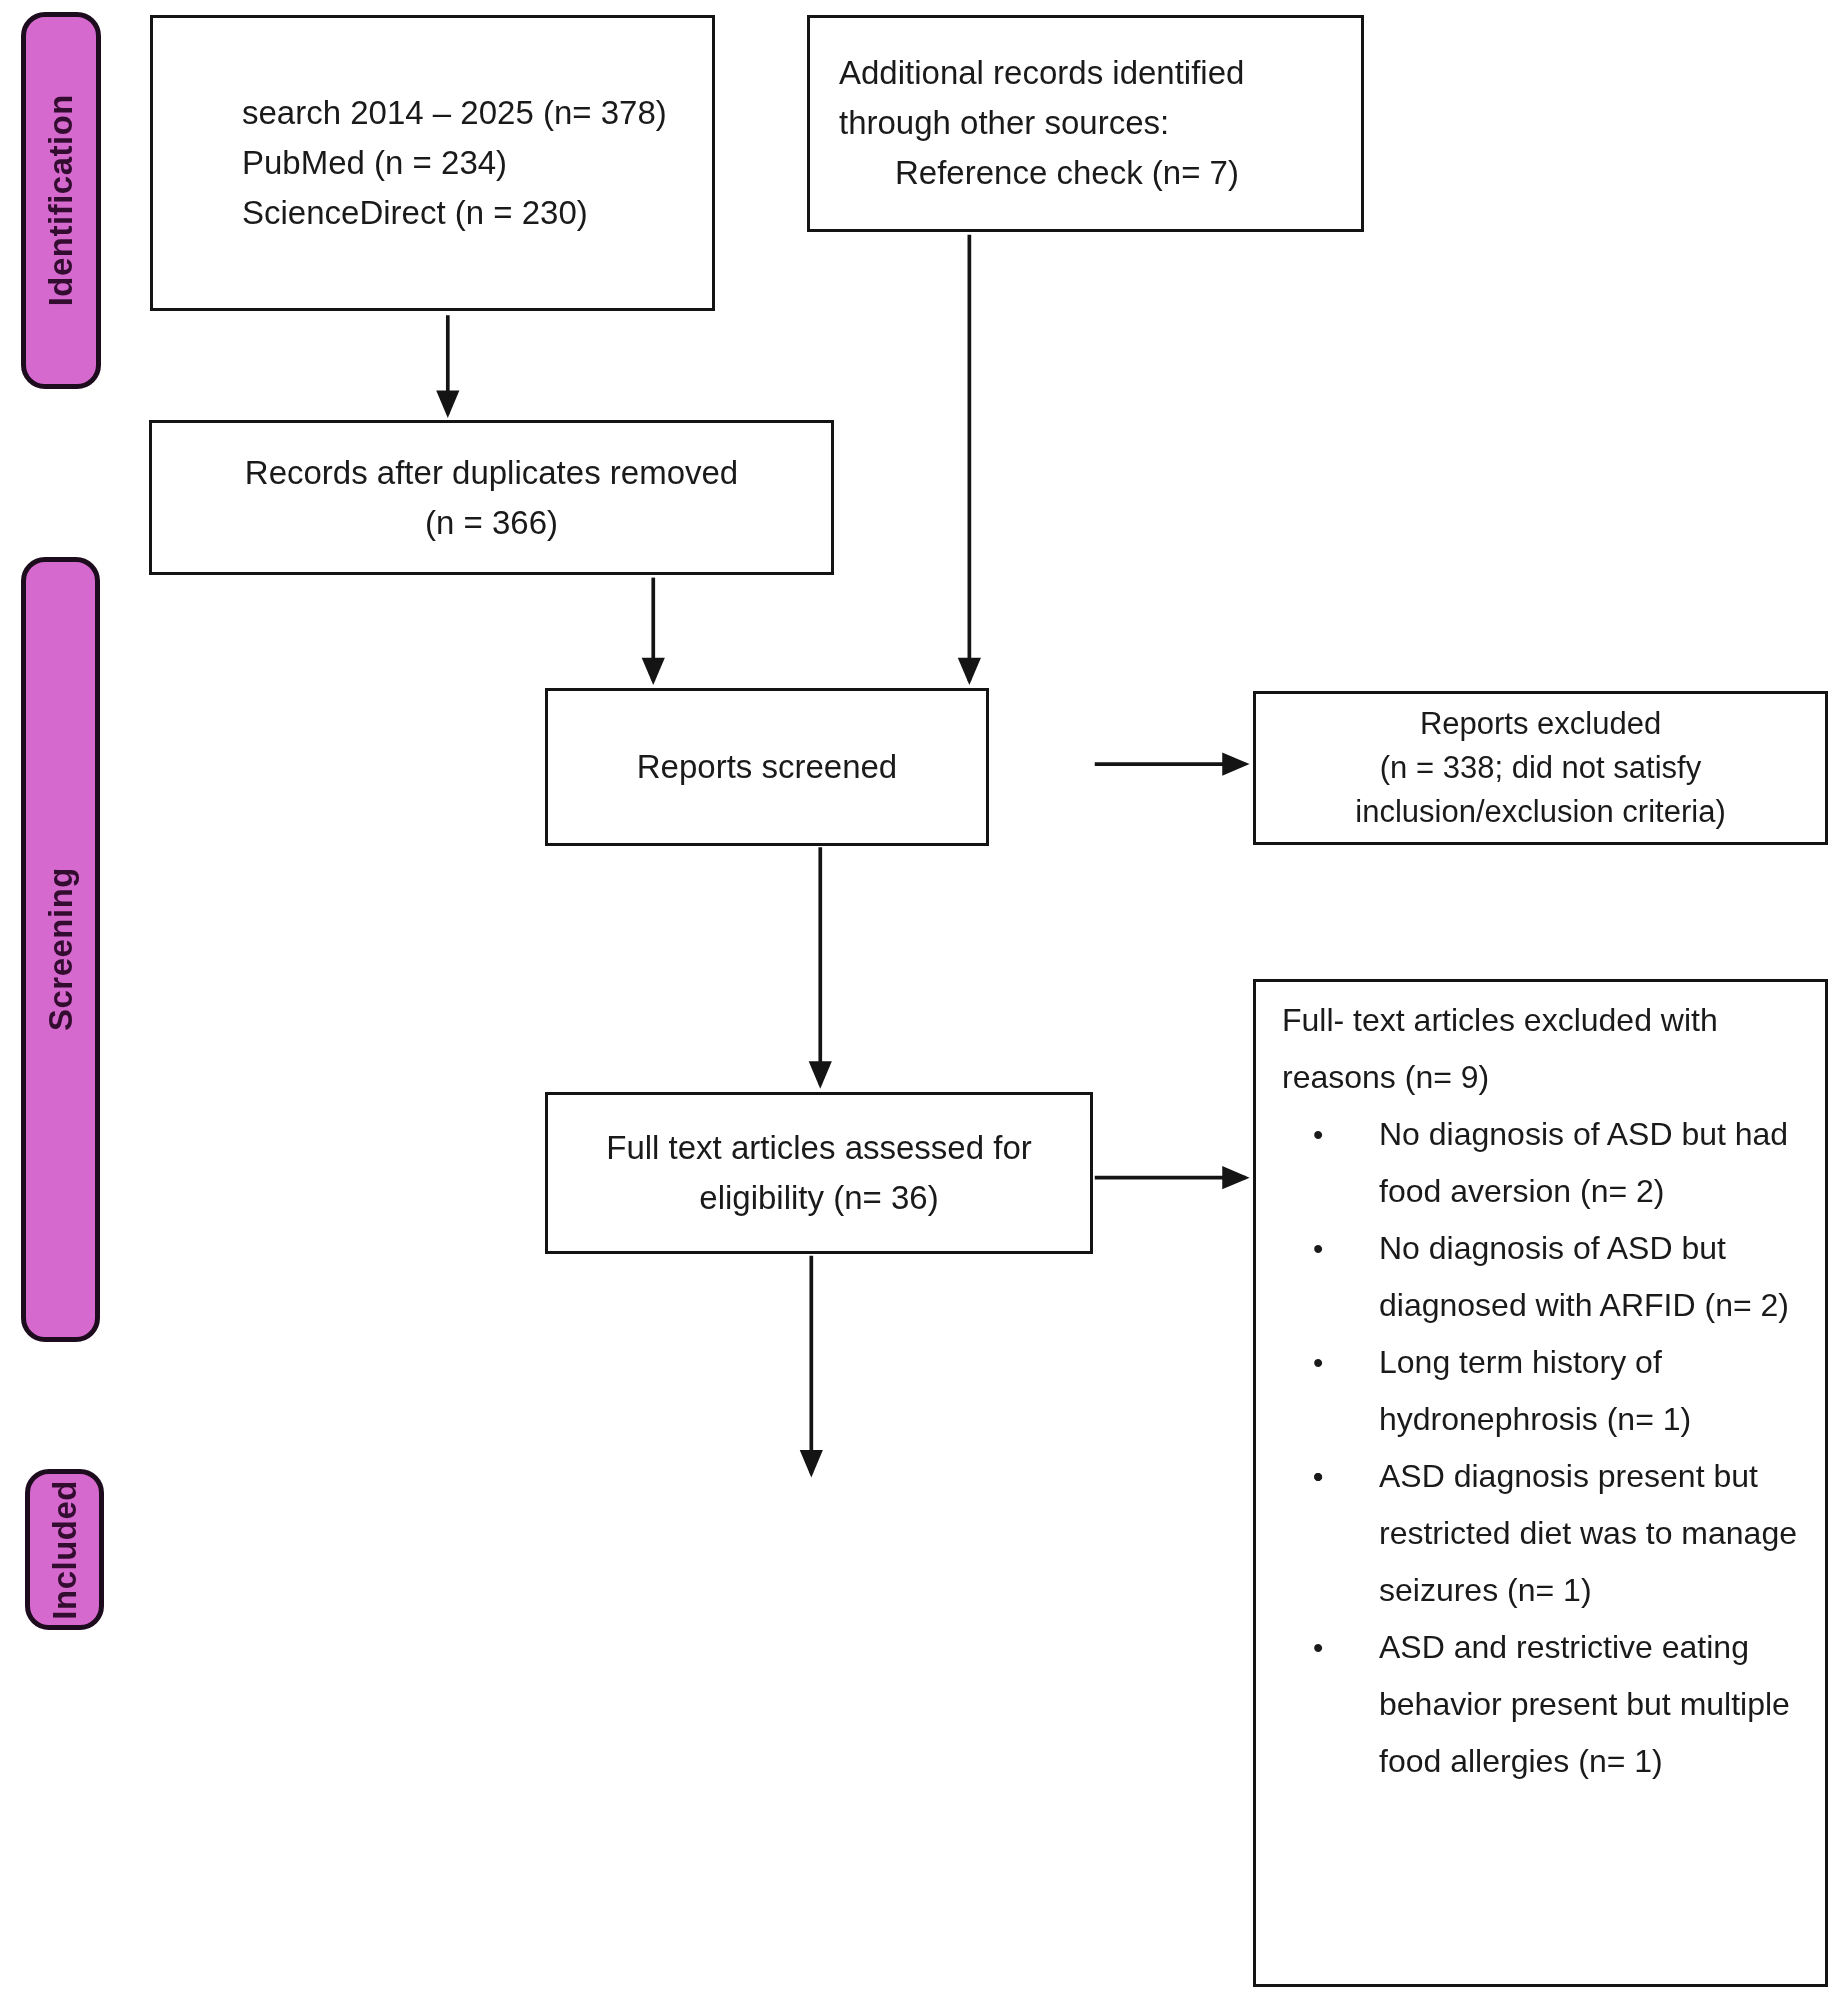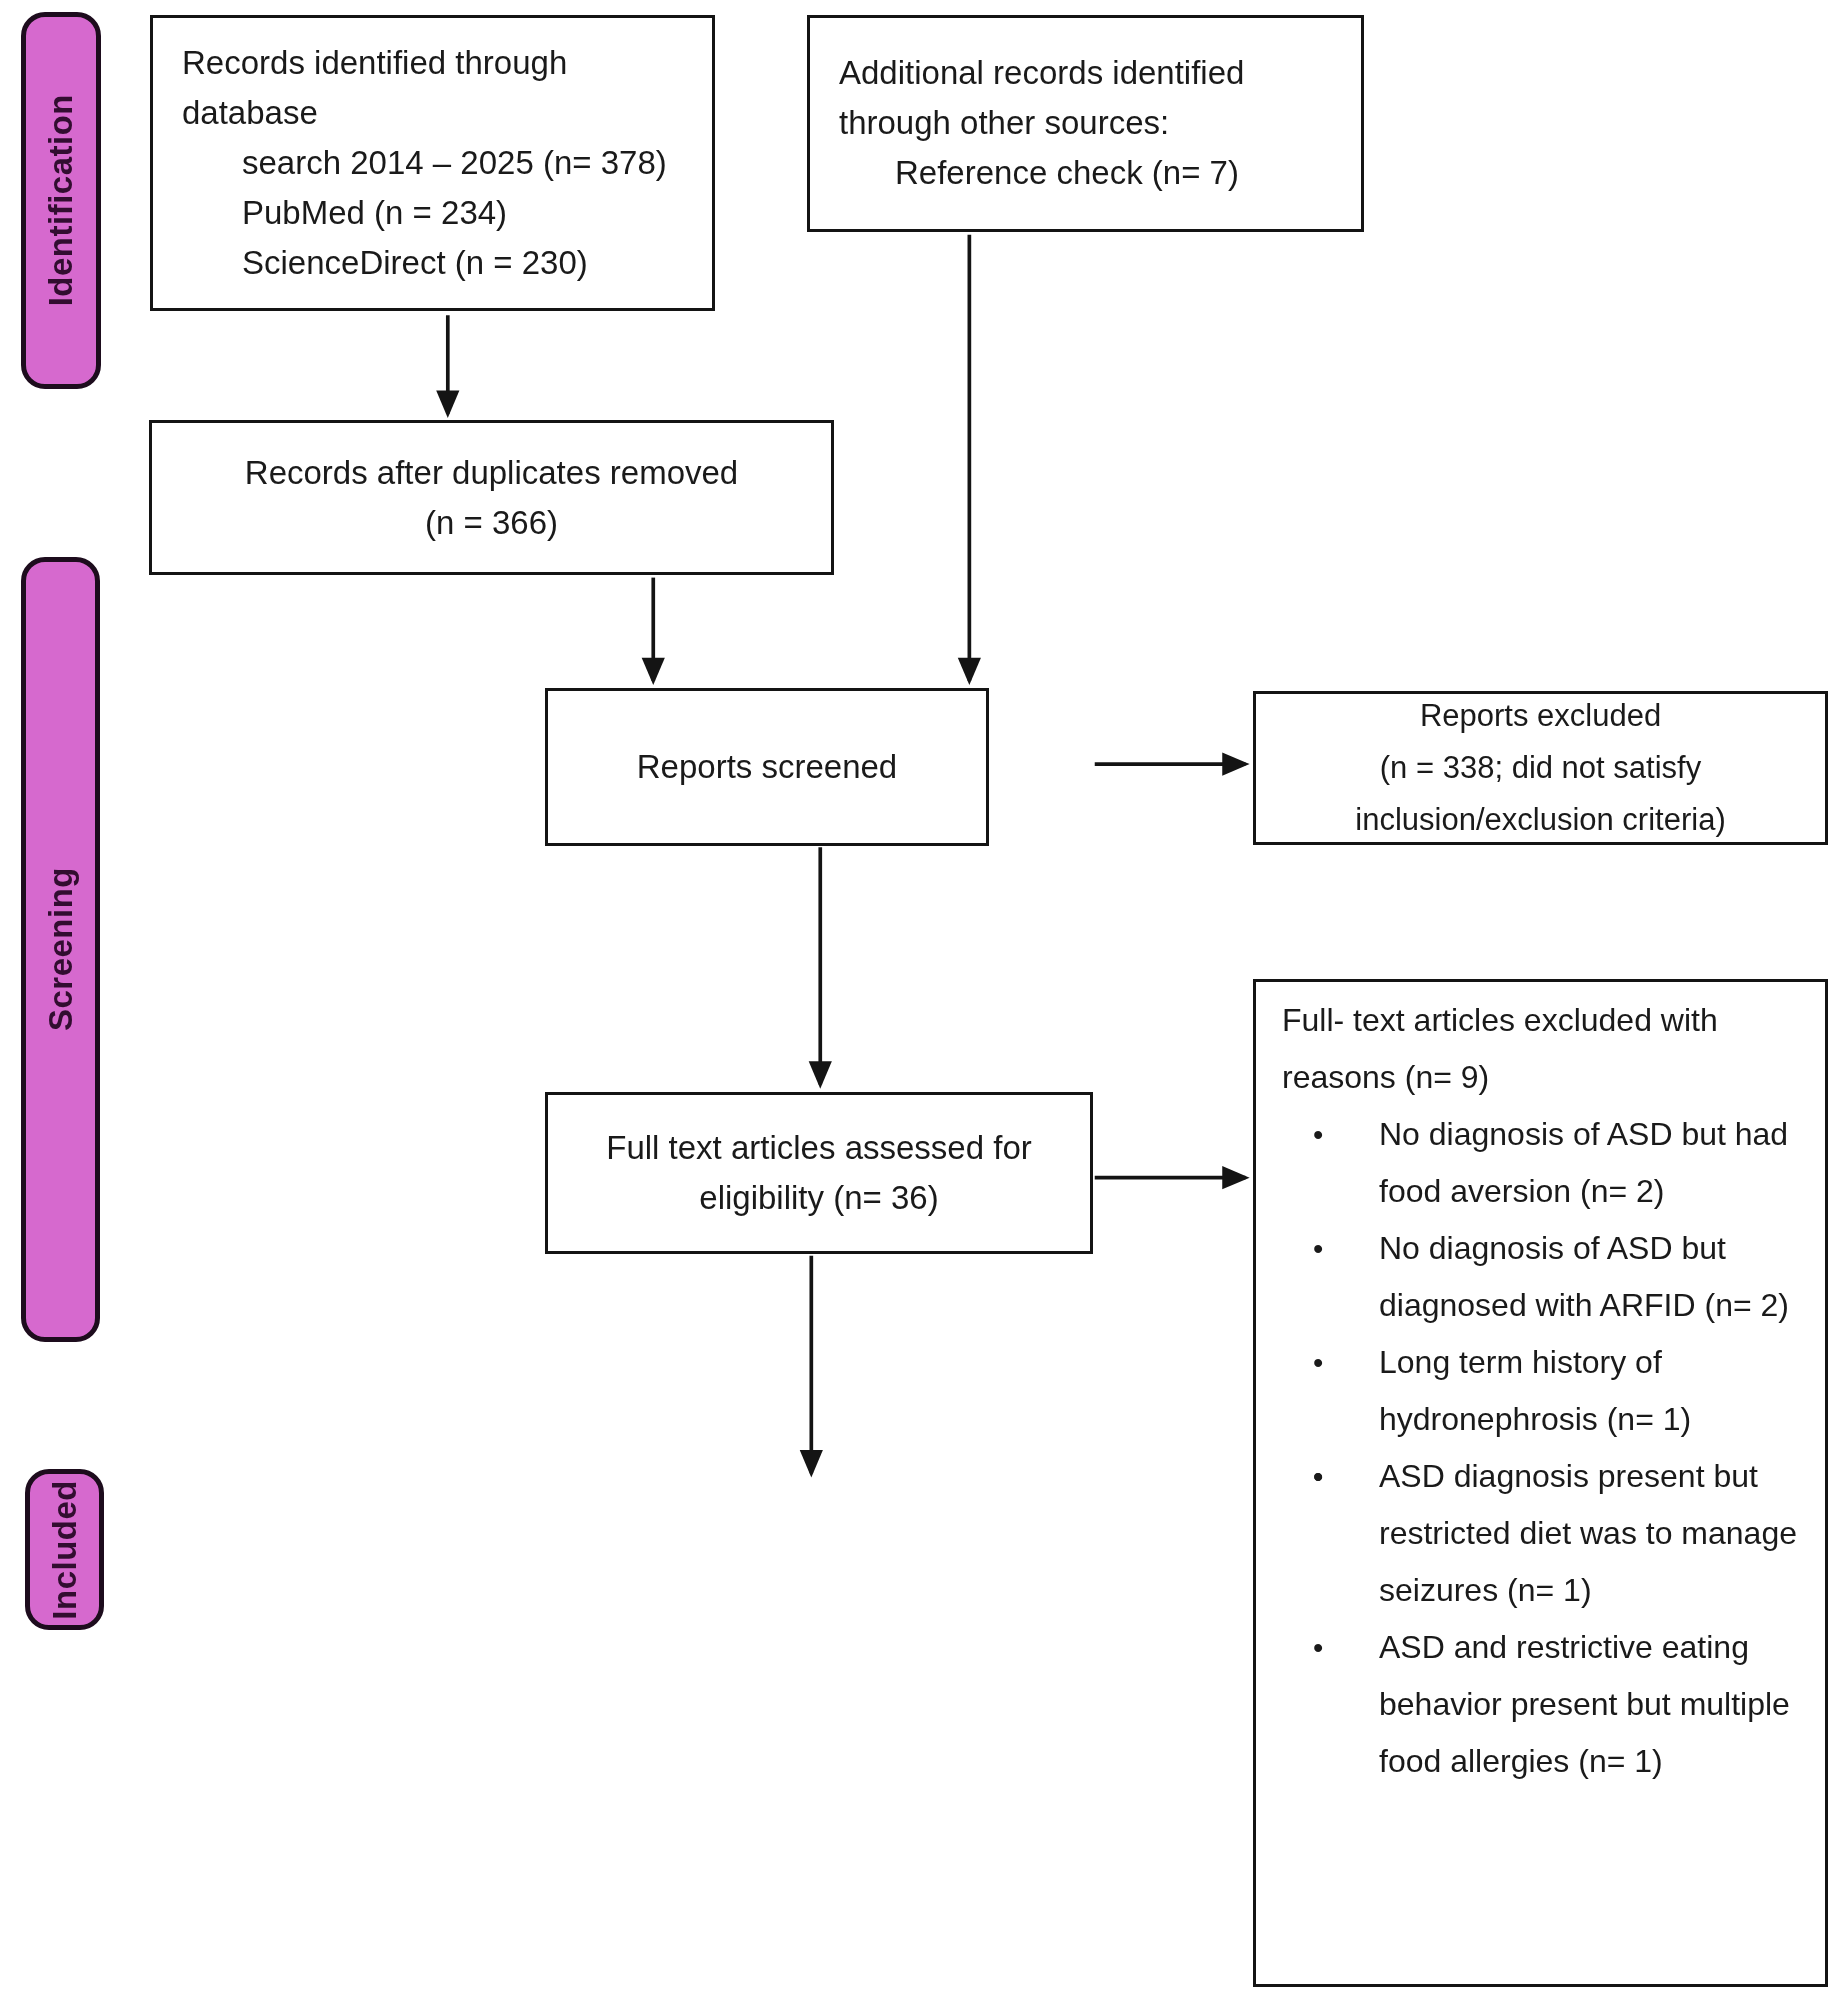--- a/index.html
+++ b/index.html
@@ -60,21 +60,21 @@
   .box-records-identified .first  { padding-left: 29px; }
   .box-records-identified .indent { padding-left: 89px; }
 
   .box-additional-records { left: 807px; top: 14.8px;   width: 557px; height: 217px; }
   .box-additional-records .line   { padding-left: 29px; }
   .box-additional-records .indent { padding-left: 85px; }
 
   .box-duplicates-removed { left: 149px;  top: 420px;  width: 685px; height: 155px; }
   .box-reports-screened   { left: 545px; top: 688px; width: 444px; height: 158px; }
   .box-reports-excluded   { left: 1253px; top: 691px; width: 575px; height: 154px;
-                            font-size: 31px; line-height: 44px; gap: 8px; }
+                            font-size: 31px; line-height: 44px; }
   .box-fulltext-assessed  { left: 545px; top: 1092px; width: 548px; height: 162px; }
   .box-included-review    { left: 545px; top: 1481px; width: 548px; height: 258px;
                             line-height: 51px; }
 
   
   .box-fulltext-excluded {
     left: 1253px; top: 979px; width: 575px; height: 1008px;
     justify-content: flex-start;
     font-size: 32px;
     line-height: 57px;
@@ -121,21 +121,20 @@
     <span>Identification</span>
   </div>
   <div class="stage stage-screening">
     <span>Screening</span>
   </div>
   <div class="stage stage-included">
     <span>Included</span>
   </div>
 
   <div class="box box-records-identified">
-    <span class="line first">Records identified through database</span>
     <span class="line indent">search 2014 – 2025 (n= 378)</span>
     <span class="line indent">PubMed (n = 234)</span>
     <span class="line indent">ScienceDirect (n = 230)</span>
   </div>
 
   <div class="box box-additional-records">
     <span class="line">Additional records identified</span>
     <span class="line">through other sources:</span>
     <span class="line indent">Reference check (n= 7)</span>
   </div>

